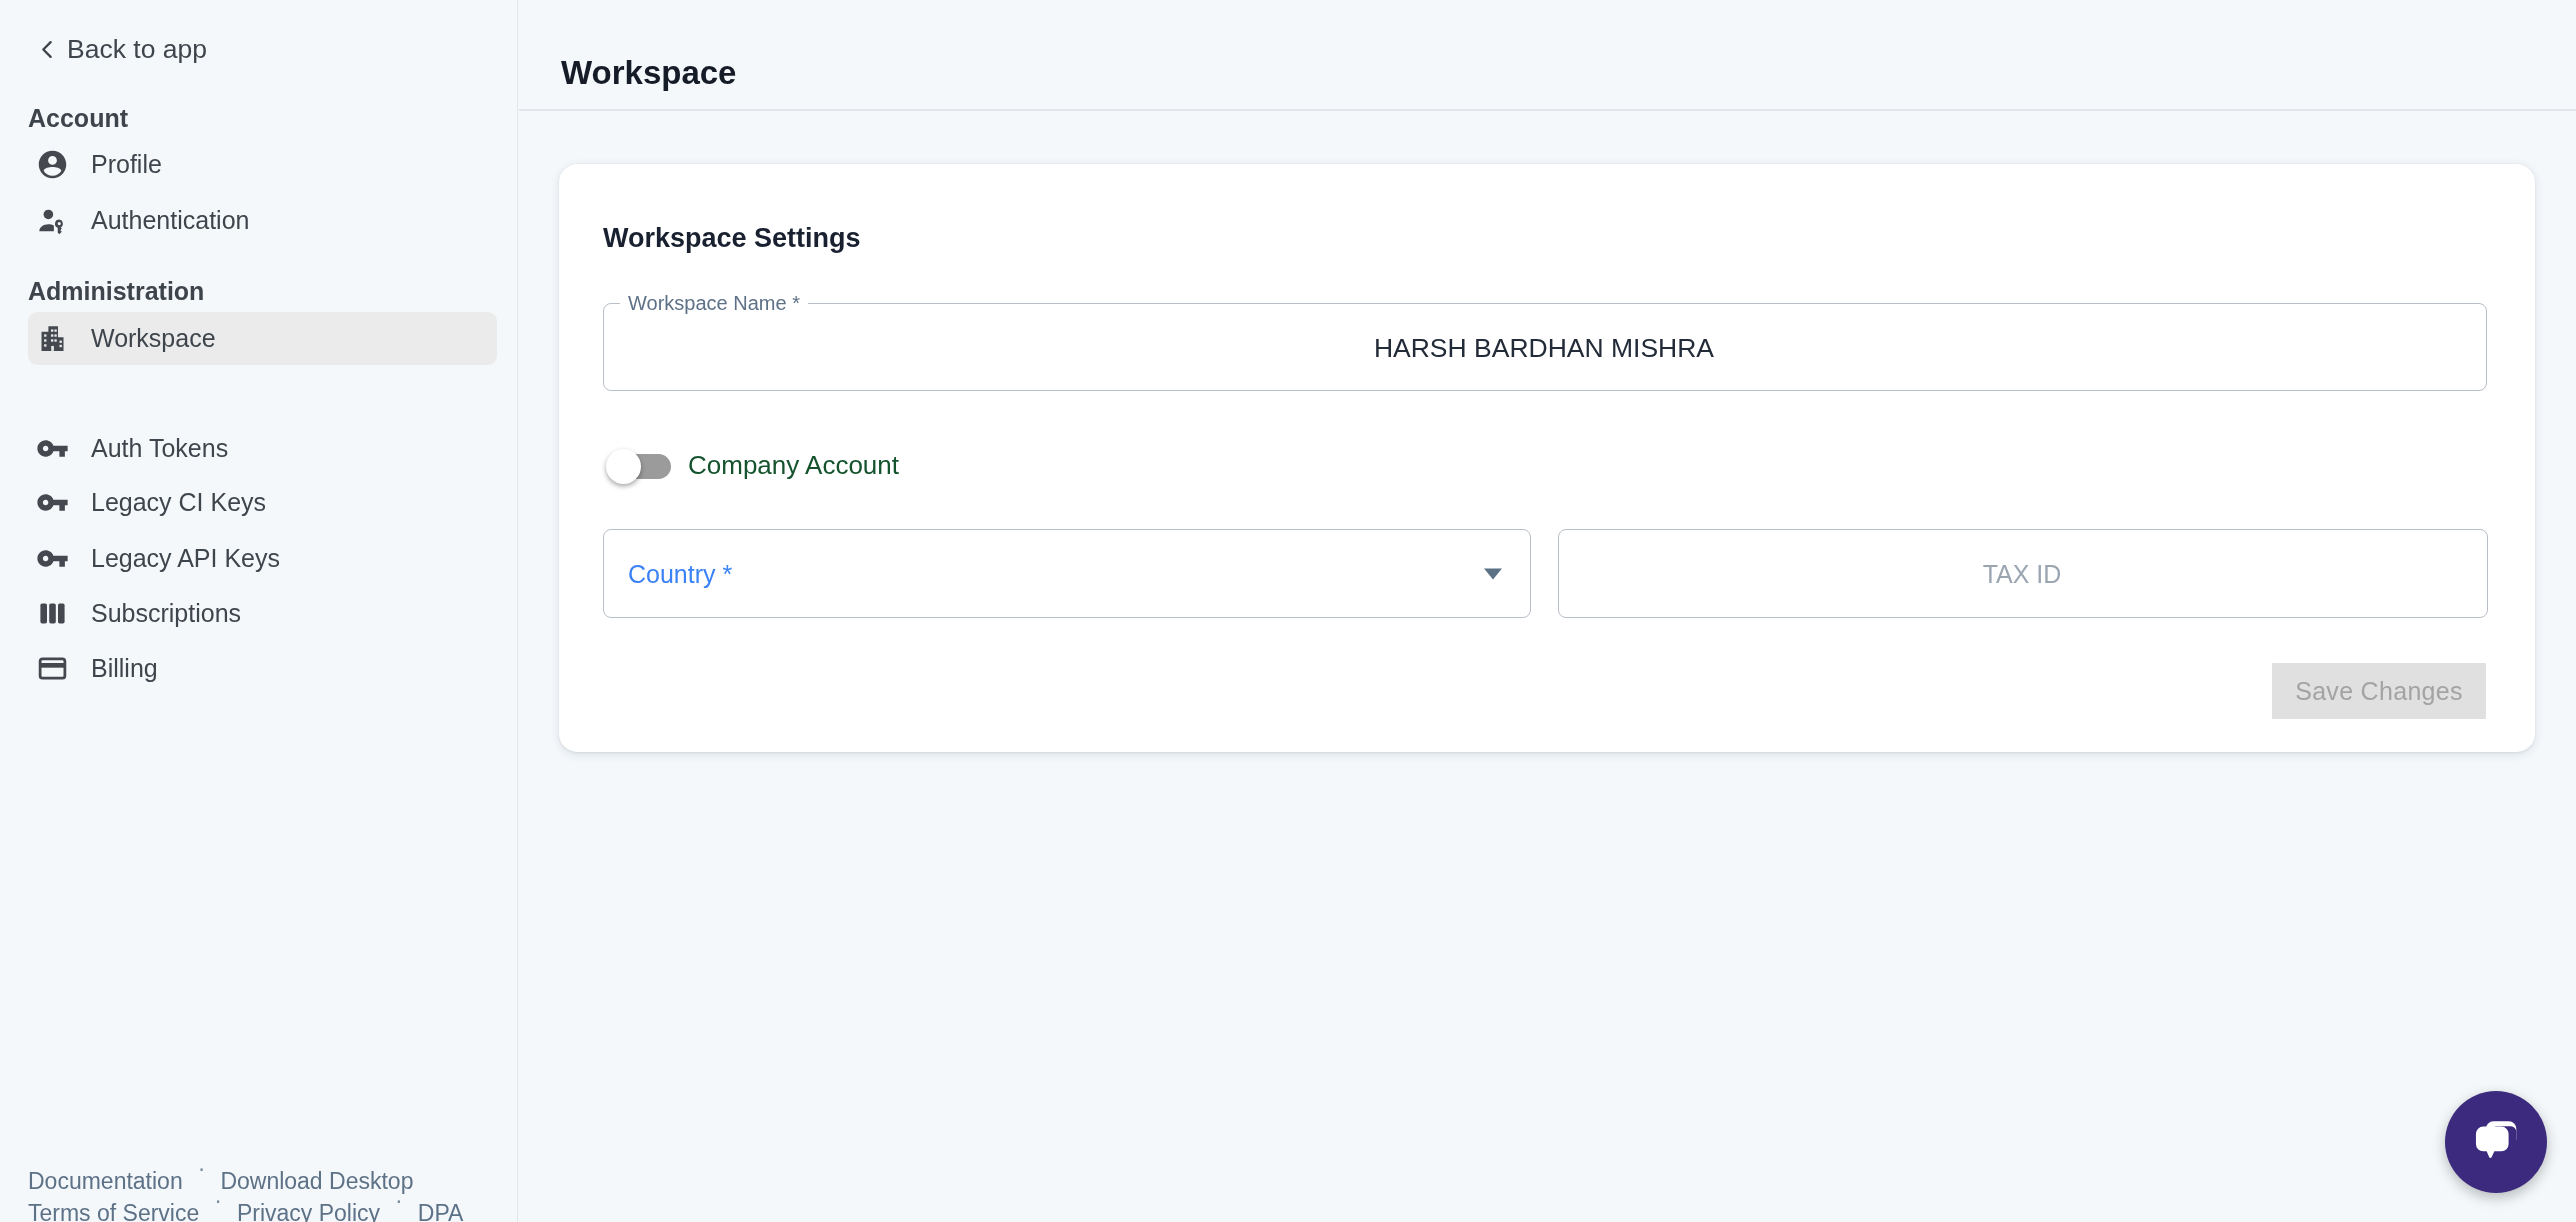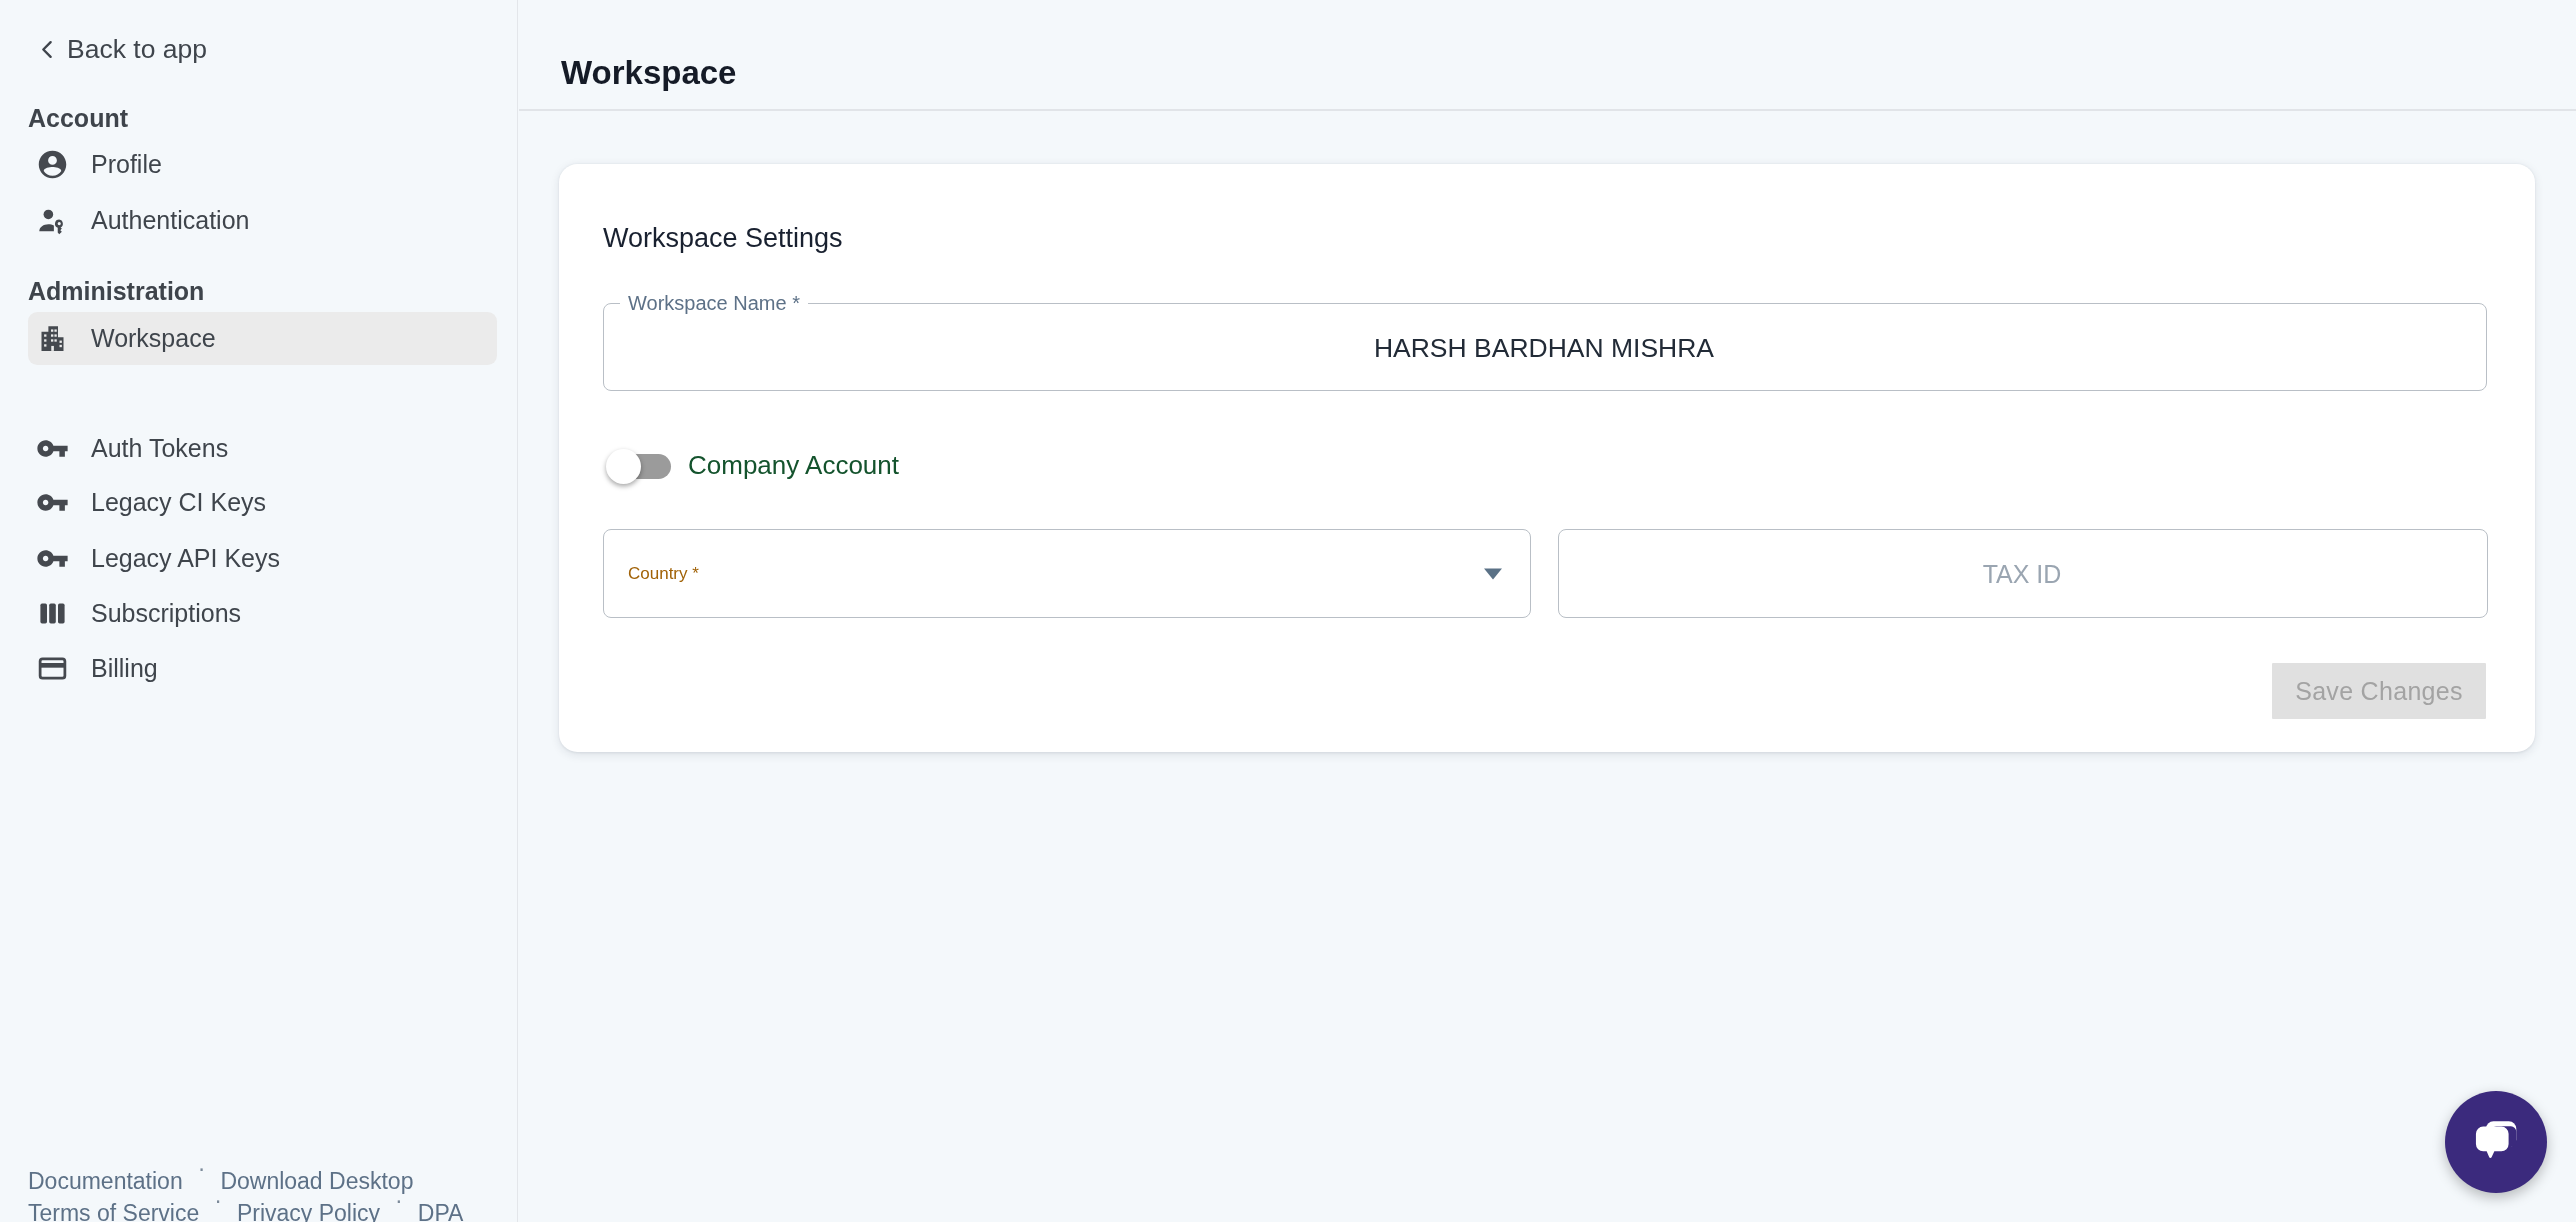--- a/index.html
+++ b/index.html
@@ -15,35 +15,35 @@
 
   .footer-line{position:absolute;left:28px;display:flex;align-items:center;gap:15px;font-size:23px;color:#5d7187;}
   .footer-line .sep{color:#7b8a99;}
   .footer-link{cursor:pointer;margin-top:27px;}
 
   
   .main-title{position:absolute;left:561px;top:33px;font-size:33px;font-weight:700;color:#151b27;line-height:36px;}
   .header-divider{position:absolute;left:519px;top:109px;width:2057px;height:1.7px;background:#e1e4e8;}
 
   .card{position:absolute;left:559px;top:164px;width:1976px;height:588px;background:#ffffff;border-radius:18.4px;box-shadow:0 2.9px 9.2px rgba(28,44,60,.10),0 0.6px 2.3px rgba(28,44,60,.08);}
-  .card-title{position:absolute;left:44px;top:37px;font-size:27px;font-weight:400;color:#192130;line-height:30px;}
+  .card-title{position:absolute;left:44px;top:37px;font-size:27px;font-weight:700;color:#192130;line-height:30px;}
 
   .field{position:absolute;border:1.7px solid #b9bfc6;border-radius:8px;box-sizing:border-box;background:#fff;text-decoration:underline;}
   .name-field{left:44px;top:139px;width:1884px;height:88px;}
   .float-label{position:absolute;left:16px;top:-12.6px;background:#fff;padding:0 8px;font-size:20px;color:#5d7187;line-height:24px;}
   .field-input{position:absolute;left:23px;top:0;width:calc(100% - 52px);height:100%;border:0;outline:0;background:transparent;font-family:inherit;font-size:26.5px;color:#222b37;text-align:center;}
   .field-input::placeholder{color:#9aa5b1;opacity:1;}
 
   .switch{position:absolute;left:47px;top:283px;width:66px;height:38px;cursor:pointer;}
   .switch .track{position:absolute;left:4.6px;top:7px;width:60px;height:25px;border-radius:12.6px;background:#9b9b9b;}
   .switch .thumb{position:absolute;left:0;top:1.7px;width:35px;height:35px;border-radius:50%;background:#fff;box-shadow:0 2.3px 5.8px rgba(0,0,0,.35);}
   .switch-label{position:absolute;left:129px;top:289px;font-size:26px;color:#14532d;line-height:25px;}
 
   .select-field{left:44px;top:365px;width:928px;height:89px;cursor:pointer;}
-  .select-label{position:absolute;left:24px;top:50%;transform:translateY(-50%);font-size:17px;color:#a16207;text-align:center;}
+  .select-label{position:absolute;left:24px;top:50%;transform:translateY(-50%);font-size:25px;color:#3b82f6;text-align:center;}
   .dropdown-arrow{position:absolute;right:28px;top:50%;transform:translateY(-50%);width:0;height:0;border-left:9.8px solid transparent;border-right:9.8px solid transparent;border-top:11.5px solid #5a7186;}
 
   .tax-field{left:999px;top:365px;width:930px;height:89px;}
   .tax-field .field-input{font-size:25px;}
 
   .save-btn{position:absolute;left:1713px;top:499px;width:214px;height:56px;background:#e0e0e0;border:0;border-radius:1px;font-family:inherit;font-size:25px;font-weight:500;color:#a3a3a3;letter-spacing:0.3px;cursor:default;}
 
   .chat-fab{position:absolute;left:2445px;top:1091px;width:102px;height:102px;border-radius:50%;background:#3b2a7d;box-shadow:0 4.6px 12.6px rgba(0,0,0,.25);display:flex;align-items:center;justify-content:center;cursor:pointer;}
 </style>
 </head>

